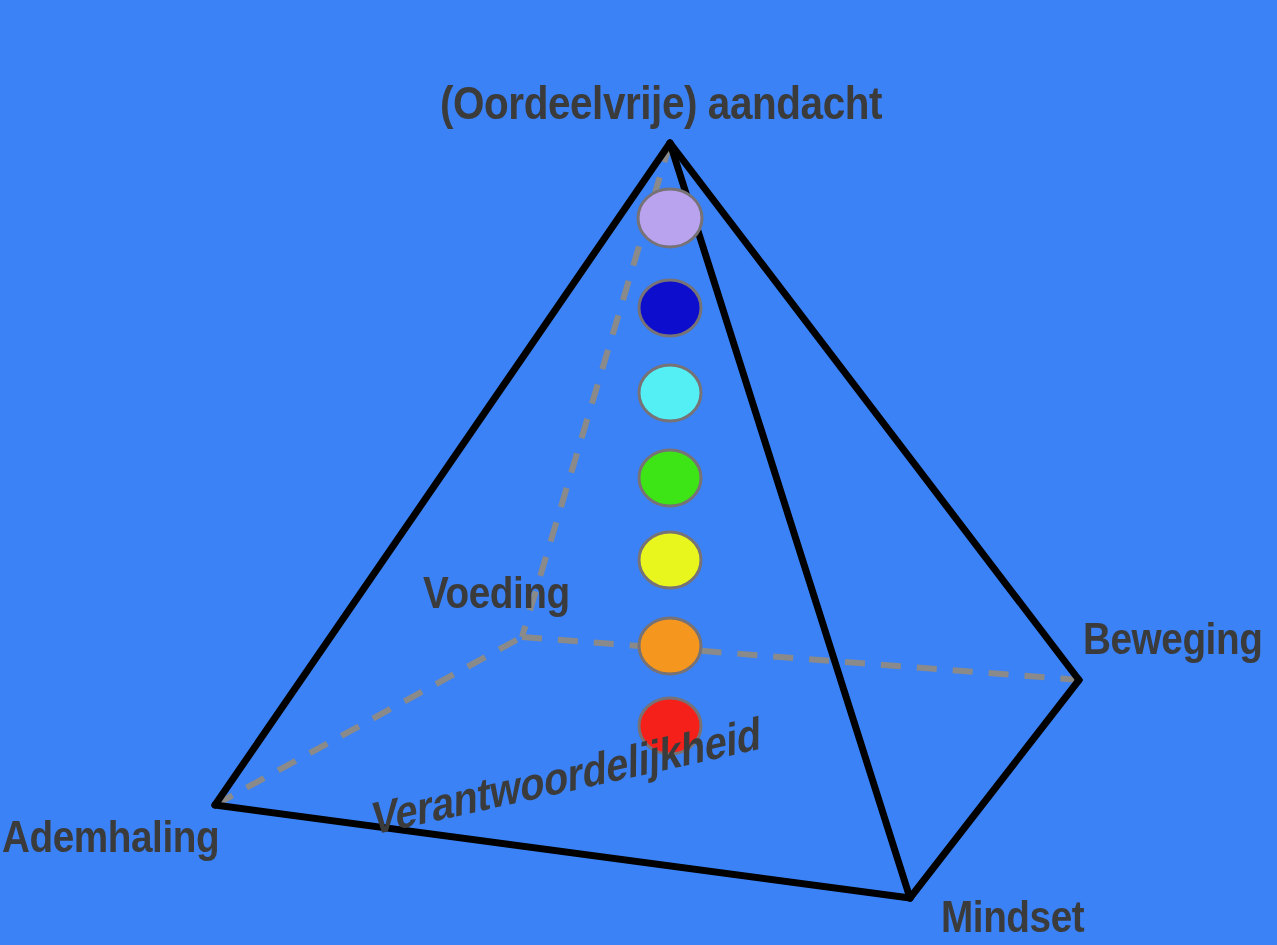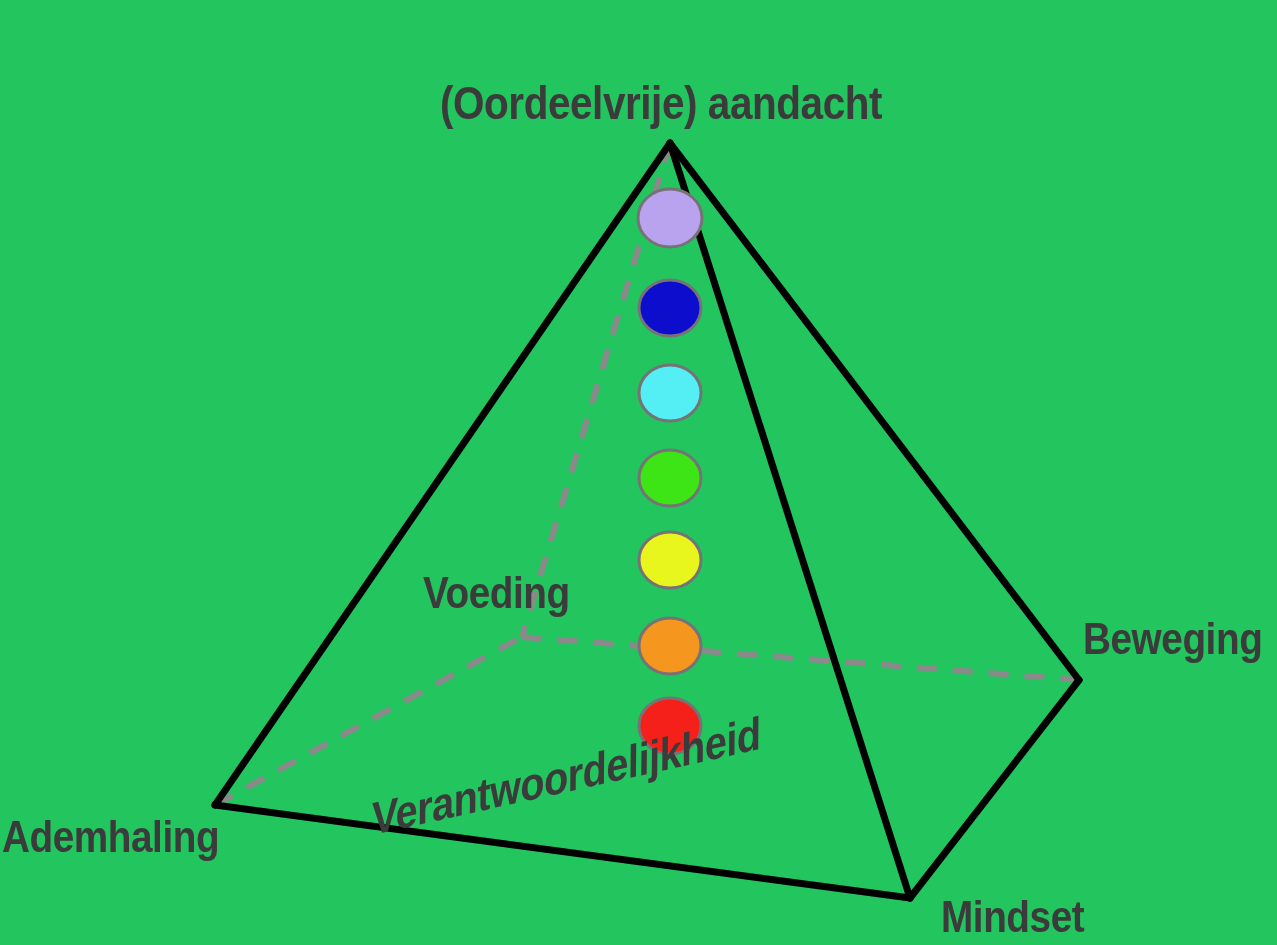--- a/index.html
+++ b/index.html
@@ -12,21 +12,21 @@
     height: 945px;
     position: relative;
     overflow: hidden;
     font-family: "Liberation Sans", sans-serif;
   }
   #stage {
     position: absolute;
     left: 0; top: 0;
     width: 1277px;
     height: 945px;
-    background: #22c55e;
+    background: #3b82f6;
   }
   svg.diagram {
     position: absolute;
     left: 0; top: 0;
     width: 1277px;
     height: 945px;
   }
   .label {
     position: absolute;
     color: #3b3b3b;

